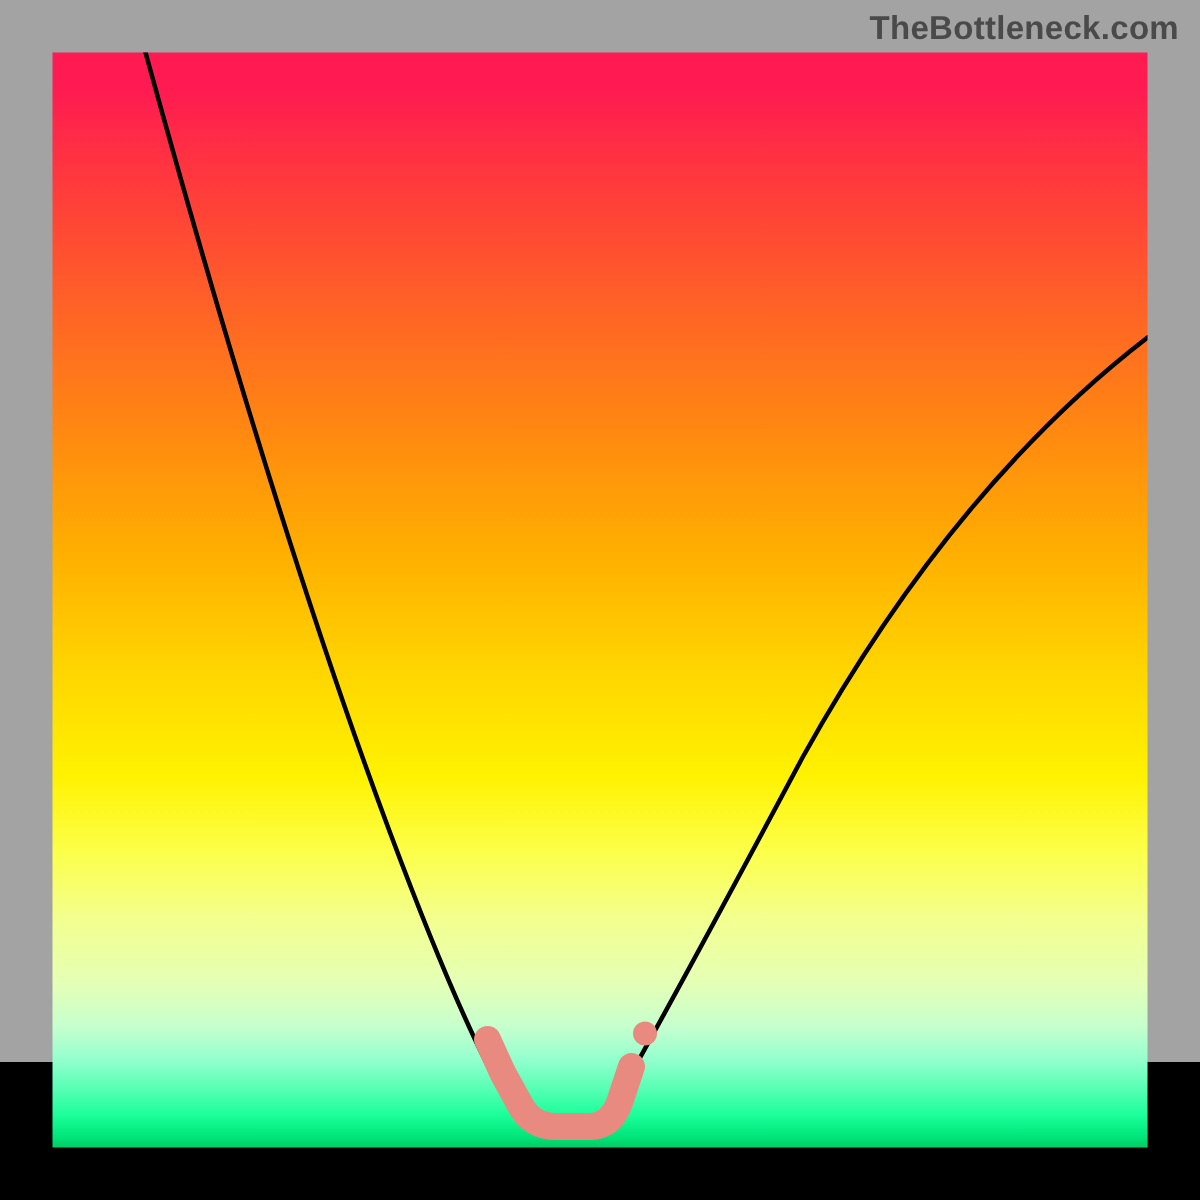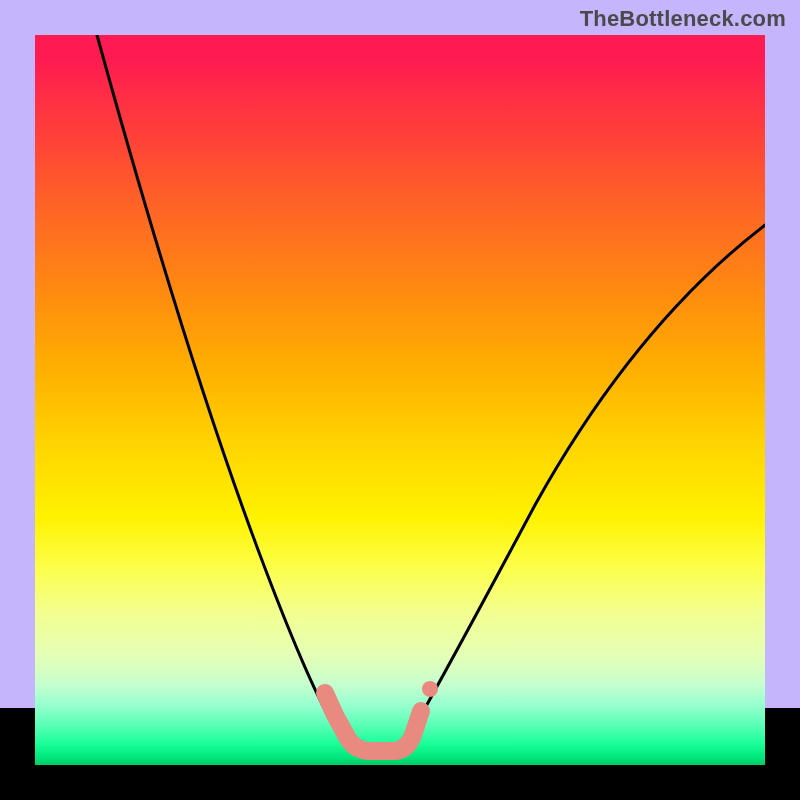--- a/index.html
+++ b/index.html
@@ -1,21 +1,21 @@
 <!DOCTYPE html>
 <html><head>
 <meta charset="utf-8">
 <style>
   * { margin: 0; padding: 0; box-sizing: border-box; }
   html, body { width: 800px; height: 800px; overflow: hidden; background: #000; }
   .frame {
     position: relative;
     width: 800px;
     height: 708px;
-    background: #c4b5fd;
+    background: #a3a3a3;
   }
   .watermark {
     position: absolute;
     top: 6px;
     right: 14px;
     font-family: Arial, Helvetica, sans-serif;
     font-size: 22px;
     font-weight: 600;
     color: #4a4a4a;
     letter-spacing: 0.2px;

